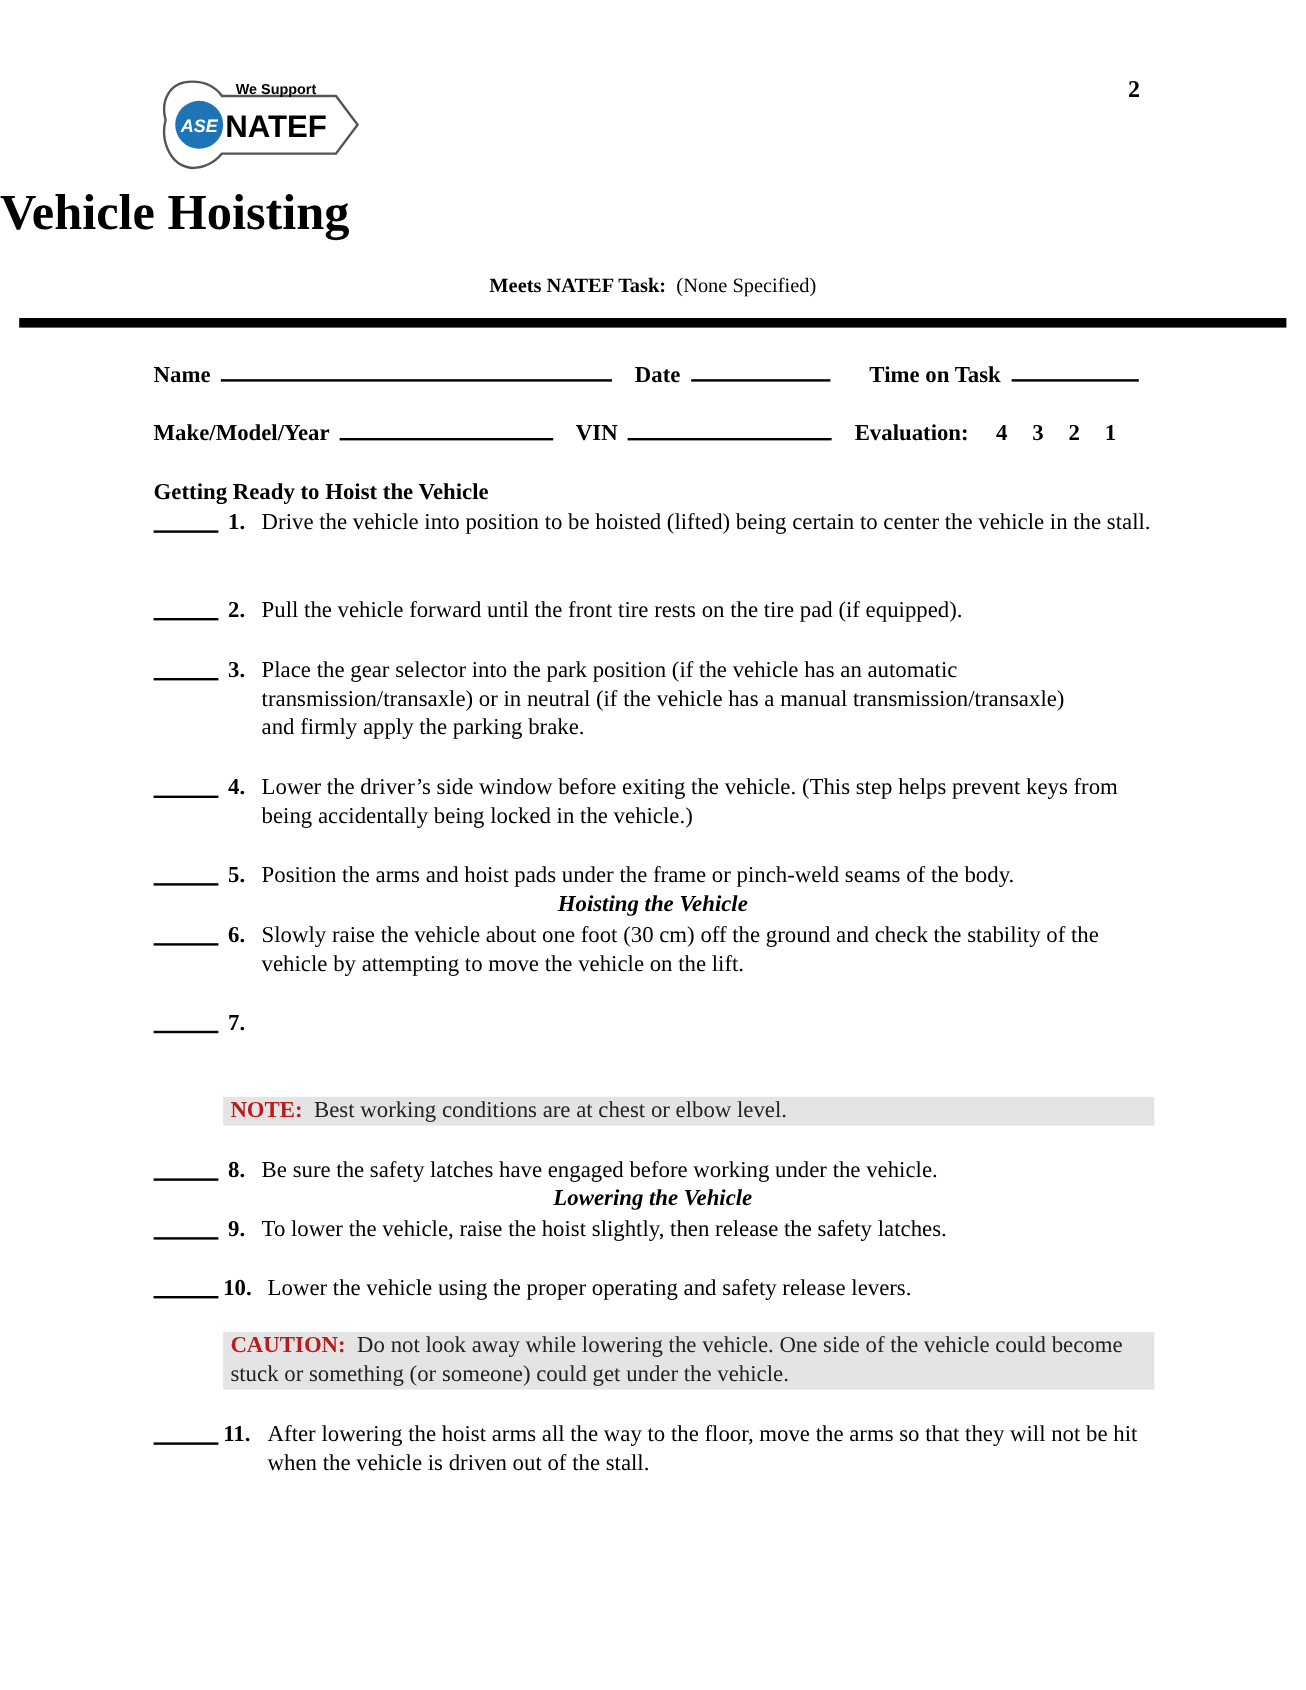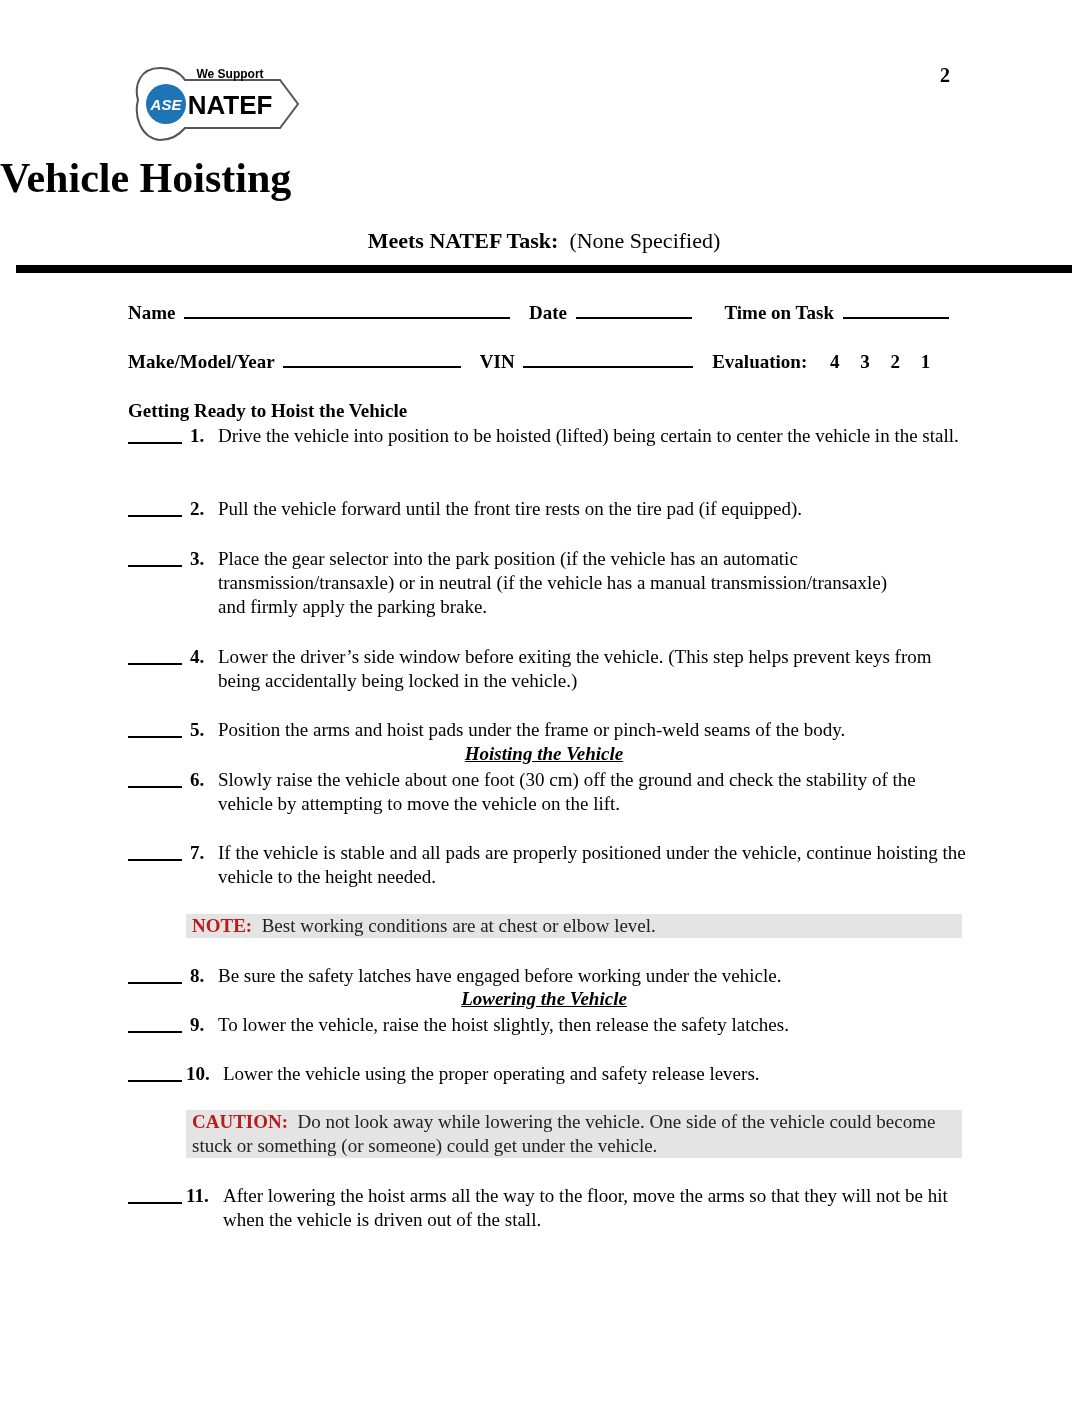--- a/index.html
+++ b/index.html
@@ -4,34 +4,34 @@
 <style>
   html, body { margin: 0; padding: 0; background: #ffffff; }
   body {
     width: 1088px; height: 1408px; position: relative; overflow: hidden;
     font-family: "Liberation Serif", "DejaVu Serif", serif; color: #000;
   }
   .abs { position: absolute; }
   .logo { left: 130px; top: 60px; width: 175px; height: 90px; }
   .page-num { left: 940px; top: 64px; font-size: 20px; font-weight: bold; }
   .title { left: 0; width: 1088px; top: 154px; font-size: 42px; font-weight: bold; }
-  .task { left: 0; width: 1088px; top: 228px; text-align: center; font-size: 22px; }
+  .task { left: 0; width: 1088px; top: 228px; text-align: center; font-size: 17px; }
   .task b { font-weight: bold; }
   .rule { left: 16px; top: 265px; width: 1056px; height: 8px; background: #000; }
   .field-row { left: 128px; font-size: 19px; font-weight: bold; white-space: nowrap; }
   .blank { display: inline-block; border-bottom: 2px solid #000; vertical-align: baseline; height: 14px; margin: 0 4px; }
   .eval-num { display: inline-block; margin-left: 16px; }
   .sec-heading { left: 128px; top: 400px; font-size: 19px; font-weight: bold; }
   .step { left: 128px; width: 840px; font-size: 19px; line-height: 24px; }
   .step .line { position: absolute; left: 0; top: 18px; width: 54px; border-bottom: 2px solid #000; }
   .step .num { position: absolute; left: 62px; top: 0; font-weight: bold; }
   .step .txt { margin-left: 90px; display: block; }
   .step.wide .num { left: 58px; }
   .step.wide .txt { margin-left: 95px; }
-  .sub-heading { left: 0; width: 1088px; text-align: center; font-size: 19px; font-weight: bold; font-style: italic; text-decoration: underline; }
+  .sub-heading { left: 0; width: 1088px; text-align: center; font-size: 19px; font-weight: bold; font-style: italic; }
   .note { left: 186px; width: 776px; background: #e4e4e4; font-size: 19px; line-height: 24px; padding: 0 6px; box-sizing: border-box; color: #222; }
   .note b { color: #b91c1c; }
 </style>
 </head>
 <body>
 
 <div class="abs logo">
   <svg width="175" height="90" viewBox="0 0 175 90">
     <path d="M30 8 C10 8 4 25 8 40 C4 55 10 78 30 80 C42 80 50 74 55 68 L150 68 L168 44 L150 20 L55 20 C50 13 42 8 30 8 Z" fill="#fff" stroke="#555" stroke-width="2"></path>
     <circle cx="36" cy="44" r="20" fill="#1f73b7"></circle>
@@ -98,21 +98,20 @@
 </div>
 <div class="abs sub-heading" style="top:743px;">Hoisting the Vehicle</div>
 <div class="abs step" style="top:768px;">
   <span class="line"></span>
   <span class="num">6.</span>
   <span class="txt">Slowly raise the vehicle about one foot (30 cm) off the ground and check the stability of the vehicle by attempting to move the vehicle on the lift.</span>
 </div>
 <div class="abs step" style="top:841px;">
   <span class="line"></span>
   <span class="num">7.</span>
-  <span class="txt">If the vehicle is stable and all pads are properly positioned under the vehicle, continue hoisting the vehicle to the height needed.</span>
 </div>
 
 <div class="abs note" style="top:914px;">
   <b>NOTE:</b>&nbsp;
   <span>Best working conditions are at chest or elbow level.</span>
 </div>
 
 <div class="abs step" style="top:964px;">
   <span class="line"></span>
   <span class="num">8.</span>

